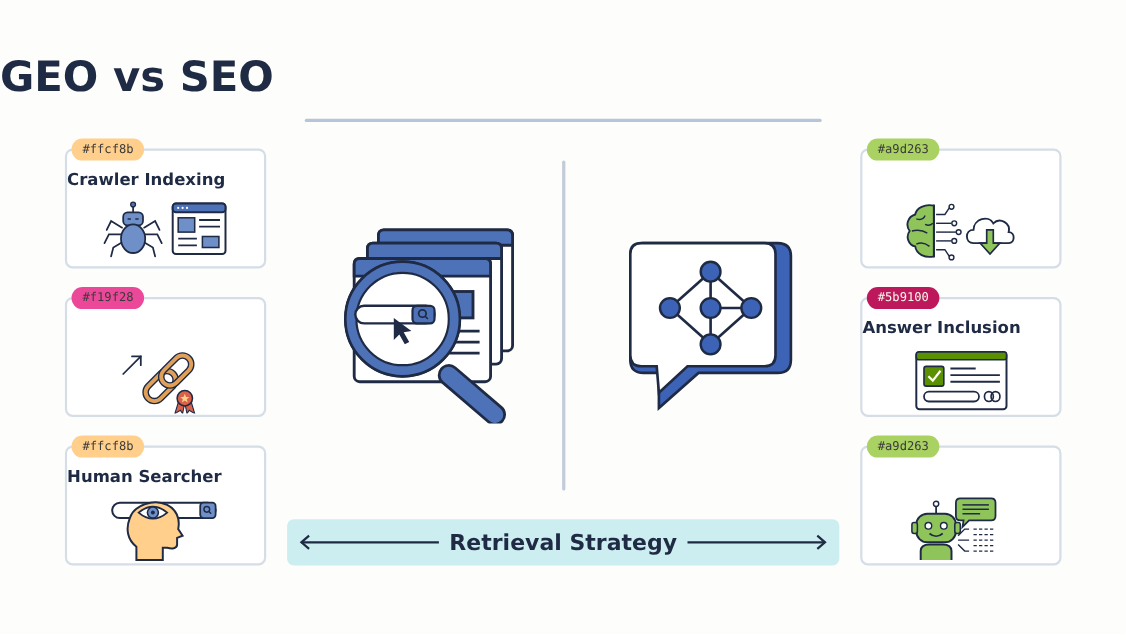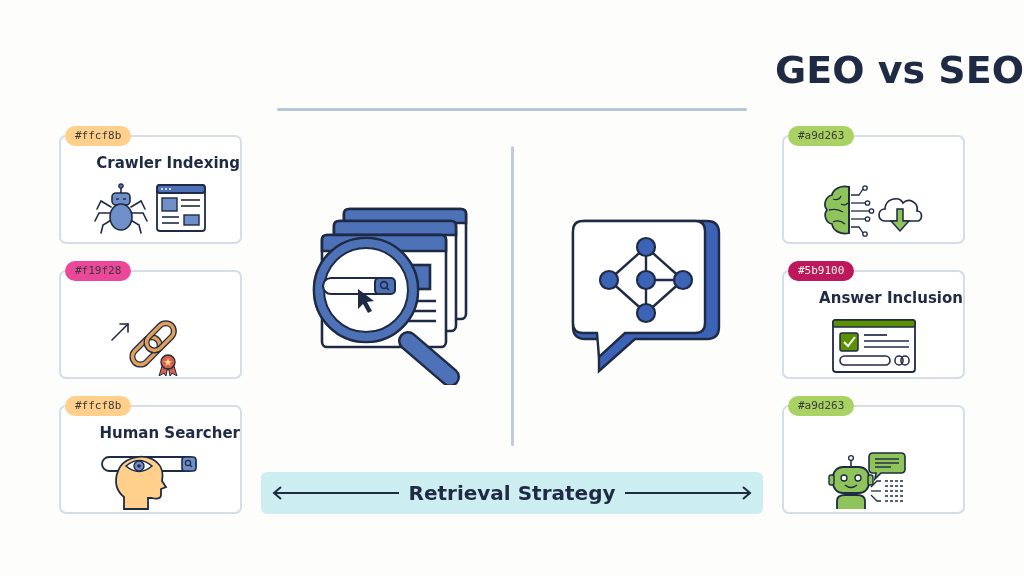--- a/index.html
+++ b/index.html
@@ -1,20 +1,20 @@
 <!DOCTYPE html>
 <html><head>
 <meta charset="utf-8">
 <style>
   * { box-sizing: border-box; margin: 0; padding: 0; }
   html, body { width: 1024px; height: 576px; background: #fdfdfc; overflow: hidden; }
   body { position: relative; font-family: "DejaVu Sans", sans-serif; color: #1f2a44; }
 
   .title {
-    position: absolute; left: 0; top: 48px; width: 1024px; text-align: right;
+    position: absolute; left: 0; top: 48px; width: 1024px; text-align: left;
     font-size: 38px; font-weight: bold; color: #1f2a44; letter-spacing: 0px;
   }
   .title-rule {
     position: absolute; left: 277px; top: 108px; width: 470px; height: 3px;
     background: #b7c5d8; border-radius: 2px;
   }
   .center-divider {
     position: absolute; left: 511px; top: 146px; width: 3px; height: 300px;
     background: #c2ccd9; border-radius: 2px;
   }
@@ -24,21 +24,21 @@
     background: #ffffff; border: 2px solid #d5dde6; border-radius: 7px;
   }
   .card .tag {
     position: absolute; left: 4px; top: -11px; height: 20px; padding: 0 10px;
     border-radius: 10px; font-size: 11px; line-height: 20px; color: #3a3a3a;
     font-family: "DejaVu Sans Mono", monospace;
     text-align: right;
   }
   .card .tag.dark { color: #f3f8e8; }
   .card .label {
-    position: absolute; left: 0; top: 17px; width: 100%; text-align: right;
+    position: absolute; left: 0; top: 17px; width: 100%; text-align: left;
     font-size: 15px; font-weight: bold; color: #1f2a44;
   }
   .card .icon { position: absolute; left: 0; top: 44px; width: 100%; height: 60px; }
   .card .icon svg { display: block; margin: 0 auto; }
 
   .strategy-bar {
     position: absolute; left: 261px; top: 472px; width: 502px; height: 42px;
     background: #cdeef0; border-radius: 6px;
   }
   .strategy-bar .label {

